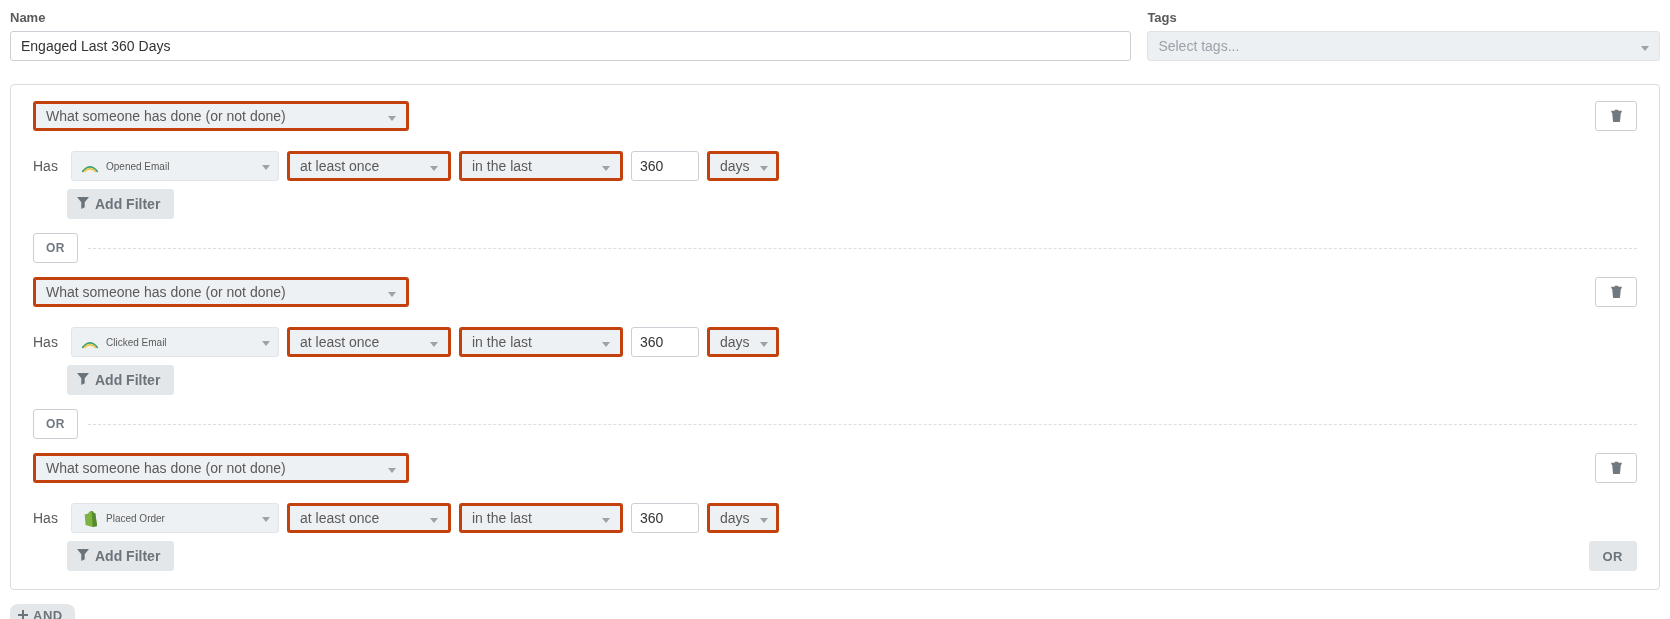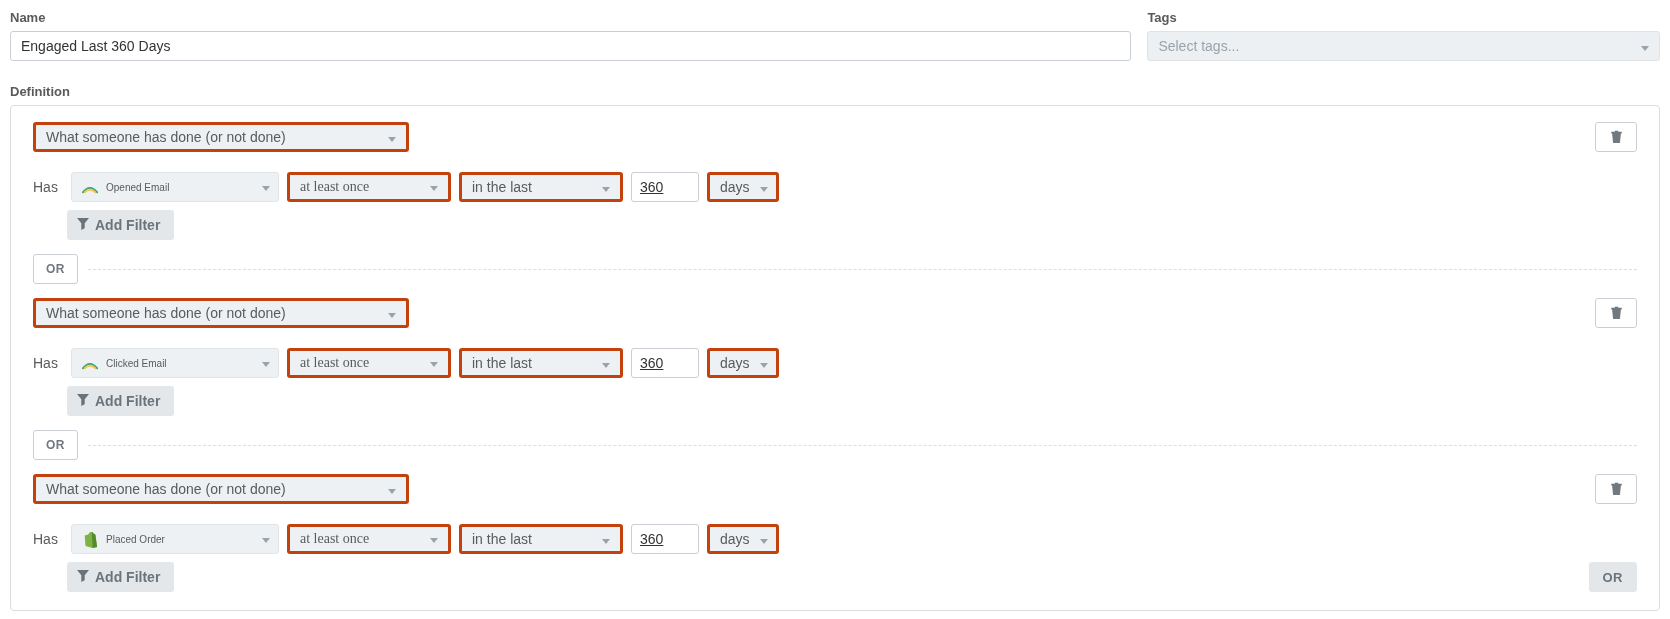--- a/index.html
+++ b/index.html
@@ -66,34 +66,33 @@
     align-items: center;
     padding: 0 10px;
     font-size: 14px;
     color: #5a5a5a;
     cursor: pointer;
     justify-content: space-between;
   }
   .dropdown .caret { margin-left: 10px; }
   .dd-wide { width: 376px; }
   .dd-event { width: 208px; }
-  .dd-freq { width: 164px; font-family: Liberation Serif, serif; }
+  .dd-freq { width: 164px; }
   .dd-when { width: 164px; }
   .dd-unit { width: 72px; }
   .num-input {
     width: 68px;
     height: 30px;
     border: 1px solid #c9cfd4;
     border-radius: 3px;
     padding: 0 8px;
     font-size: 14px;
     color: #333;
     background: #fff;
     text-align: left;
-    text-decoration: underline;
   }
   .trash-btn {
     width: 42px;
     height: 30px;
     border: 1px solid #c9cfd4;
     border-radius: 3px;
     background: #fff;
     color: #707880;
     display: flex;
     align-items: center;
@@ -254,21 +253,20 @@
     <div class="field-label">Tags</div>
     <div class="tags-select">
       <span>Select tags...</span>
       <span class="caret"><svg>
               <use href="#sym-caret"></use>
             </svg></span>
     </div>
   </div>
 </div>
 
-<div class="def-label">Definition</div>
 
 <div class="def-box">
 
   <div class="cond-block">
     <div class="cond-top-row">
       <div class="dropdown dd-wide">
         <span>What someone has done (or not done)</span>
         <span class="caret"><svg>
                 <use href="#sym-caret"></use>
               </svg></span>

